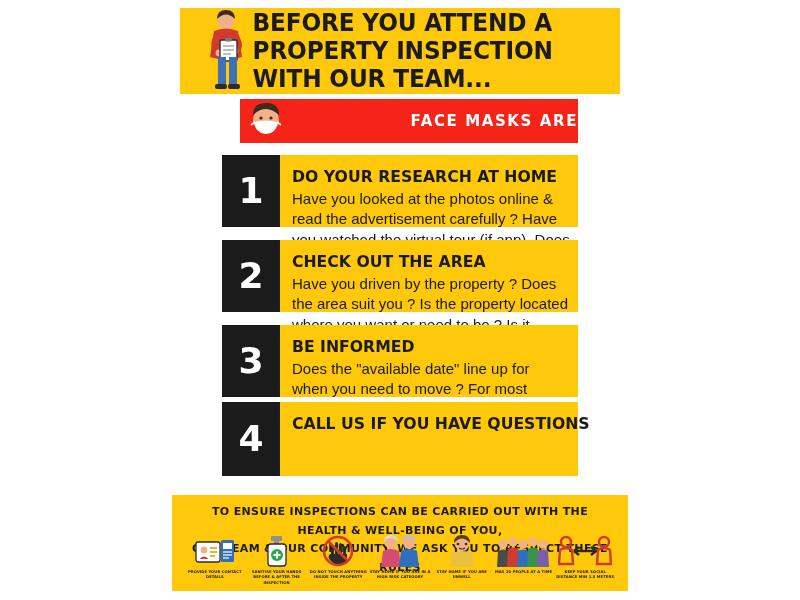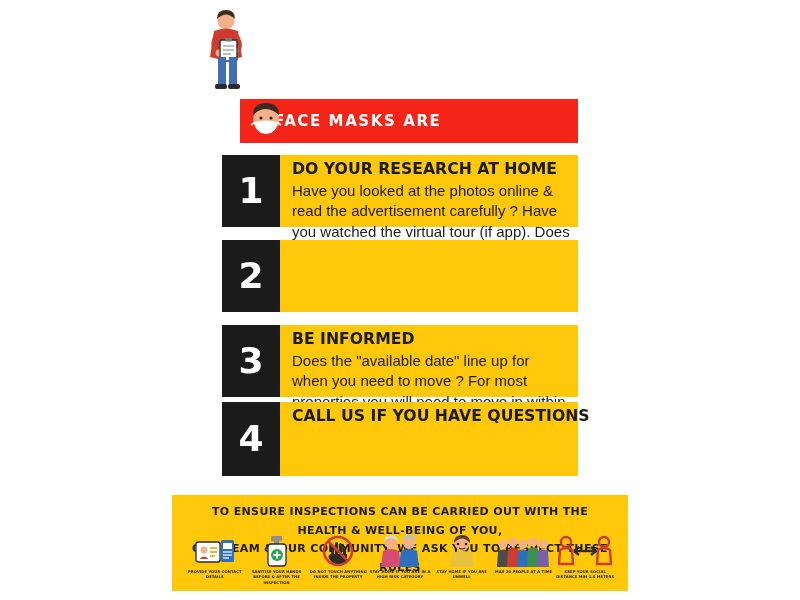--- a/index.html
+++ b/index.html
@@ -55,21 +55,21 @@
     display: flex;
     align-items: center;
   }
   .mask-face {
     position: absolute;
     left: 246px; top: 101px;
     width: 40px; height: 40px;
   }
   .mask-text {
     width: 100%;
-    text-align: left;
+    text-align: right;
     padding-left: 34px;
     font-family: "DejaVu Sans", sans-serif;
     font-weight: bold;
     font-size: 15px;
     letter-spacing: 1.6px;
     line-height: 1.25;
     color: #ffffff;
     text-transform: uppercase;
   }
 
@@ -89,21 +89,21 @@
     font-family: "DejaVu Sans", sans-serif;
     font-weight: bold;
     font-size: 36px;
     display: flex;
     align-items: center;
     justify-content: center;
     line-height: 1;
   }
   .step-body {
     flex: 1 1 auto;
-    padding: 4px 10px 8px 12px;
+    padding: 12px 10px 8px 12px;
   }
   .step-title {
     font-family: "DejaVu Sans", sans-serif;
     font-weight: bold;
     font-size: 16.5px;
     letter-spacing: 0px;
     color: #1b1b1b;
     text-transform: uppercase;
     transform: scaleX(0.95);
     transform-origin: left center;
@@ -167,20 +167,23 @@
     text-align: center;
     color: #1b1b1b;
     text-transform: uppercase;
   }
 </style>
 </head>
 <body>
 
 <div id="poster">
 
+  <div class="header">
+    <div class="header-title">BEFORE YOU ATTEND A PROPERTY INSPECTION WITH OUR TEAM...</div>
+  </div>
 
   <svg class="person" viewBox="0 0 76 86">
 
     <circle cx="36" cy="13" r="8.5" fill="#f0b08a"></circle>
     <path d="M27 11 q9 -9 18 0 q0 -9 -9 -9 q-9 0 -9 9z" fill="#3c2b23"></path>
 
     <path d="M24 23 q12 -5 24 0 l4 26 q-16 5 -32 0z" fill="#cf3b2e"></path>
 
     <path d="M25 25 q-6 10 -2 18 l7 -2 q-3 -8 1 -14z" fill="#cf3b2e"></path>
     <path d="M47 25 q7 9 4 17 l-7 -2 q2 -7 -2 -13z" fill="#cf3b2e"></path>
@@ -220,20 +223,24 @@
   <div class="step" id="step1">
     <div class="step-num">1</div>
     <div class="step-body">
       <div class="step-title">DO YOUR RESEARCH AT HOME</div>
       <div class="step-text">Have you looked at the photos online &amp; read the advertisement carefully ? Have you watched the virtual tour (if app). Does the property have the features you need ?</div>
     </div>
   </div>
 
   <div class="step" id="step2">
     <div class="step-num">2</div>
+    <div class="step-body">
+      <div class="step-title">CHECK OUT THE AREA</div>
+      <div class="step-text">Have you driven by the property ? Does the area suit you ? Is the property located where you want or need to be ? Is it handy to the amenities you are after ? eg train, shops etc</div>
+    </div>
   </div>
 
   <div class="step" id="step3">
     <div class="step-num">3</div>
     <div class="step-body">
       <div class="step-title">BE INFORMED</div>
       <div class="step-text">Does the "available date" line up for when you need to move ? For most properties you will need to move in within 2 weeks of the available date. Is the advertised rent within your budget ?</div>
     </div>
   </div>
 

